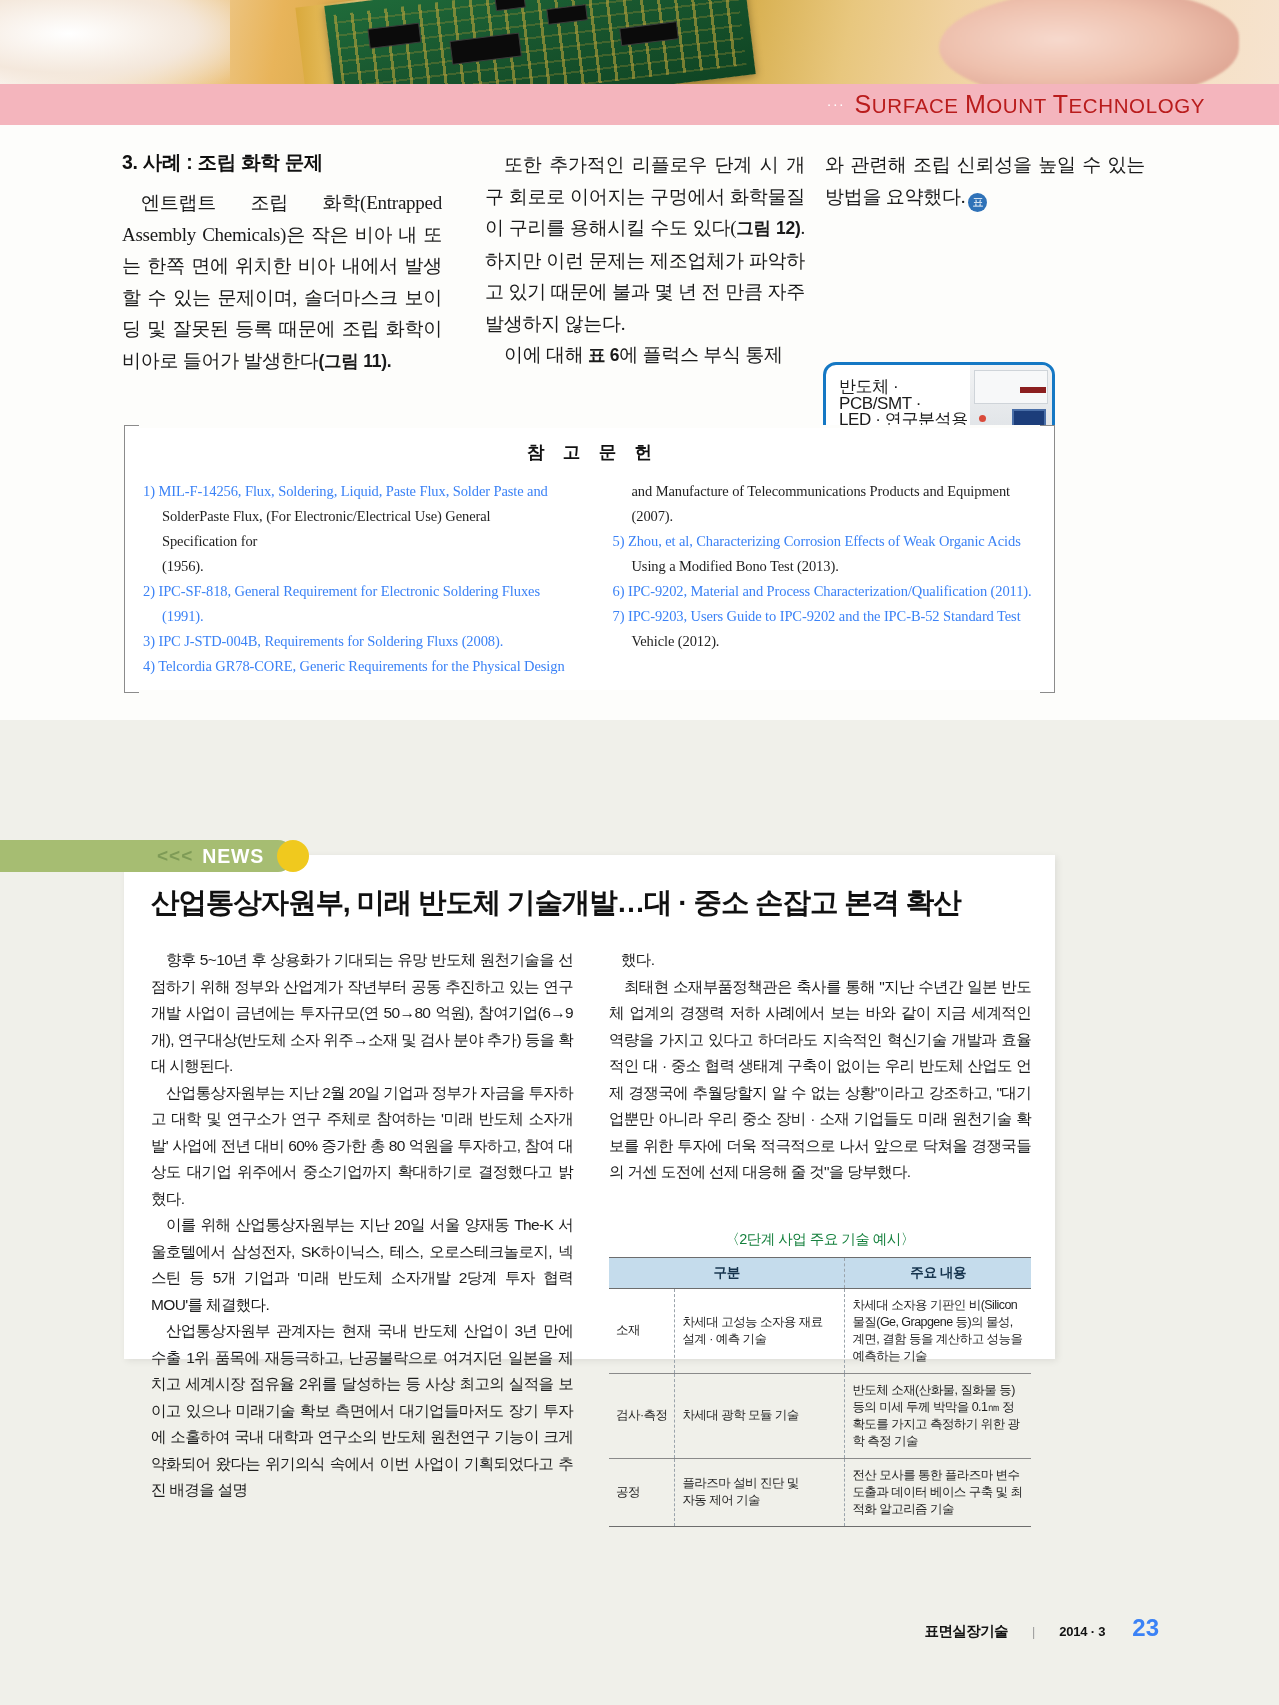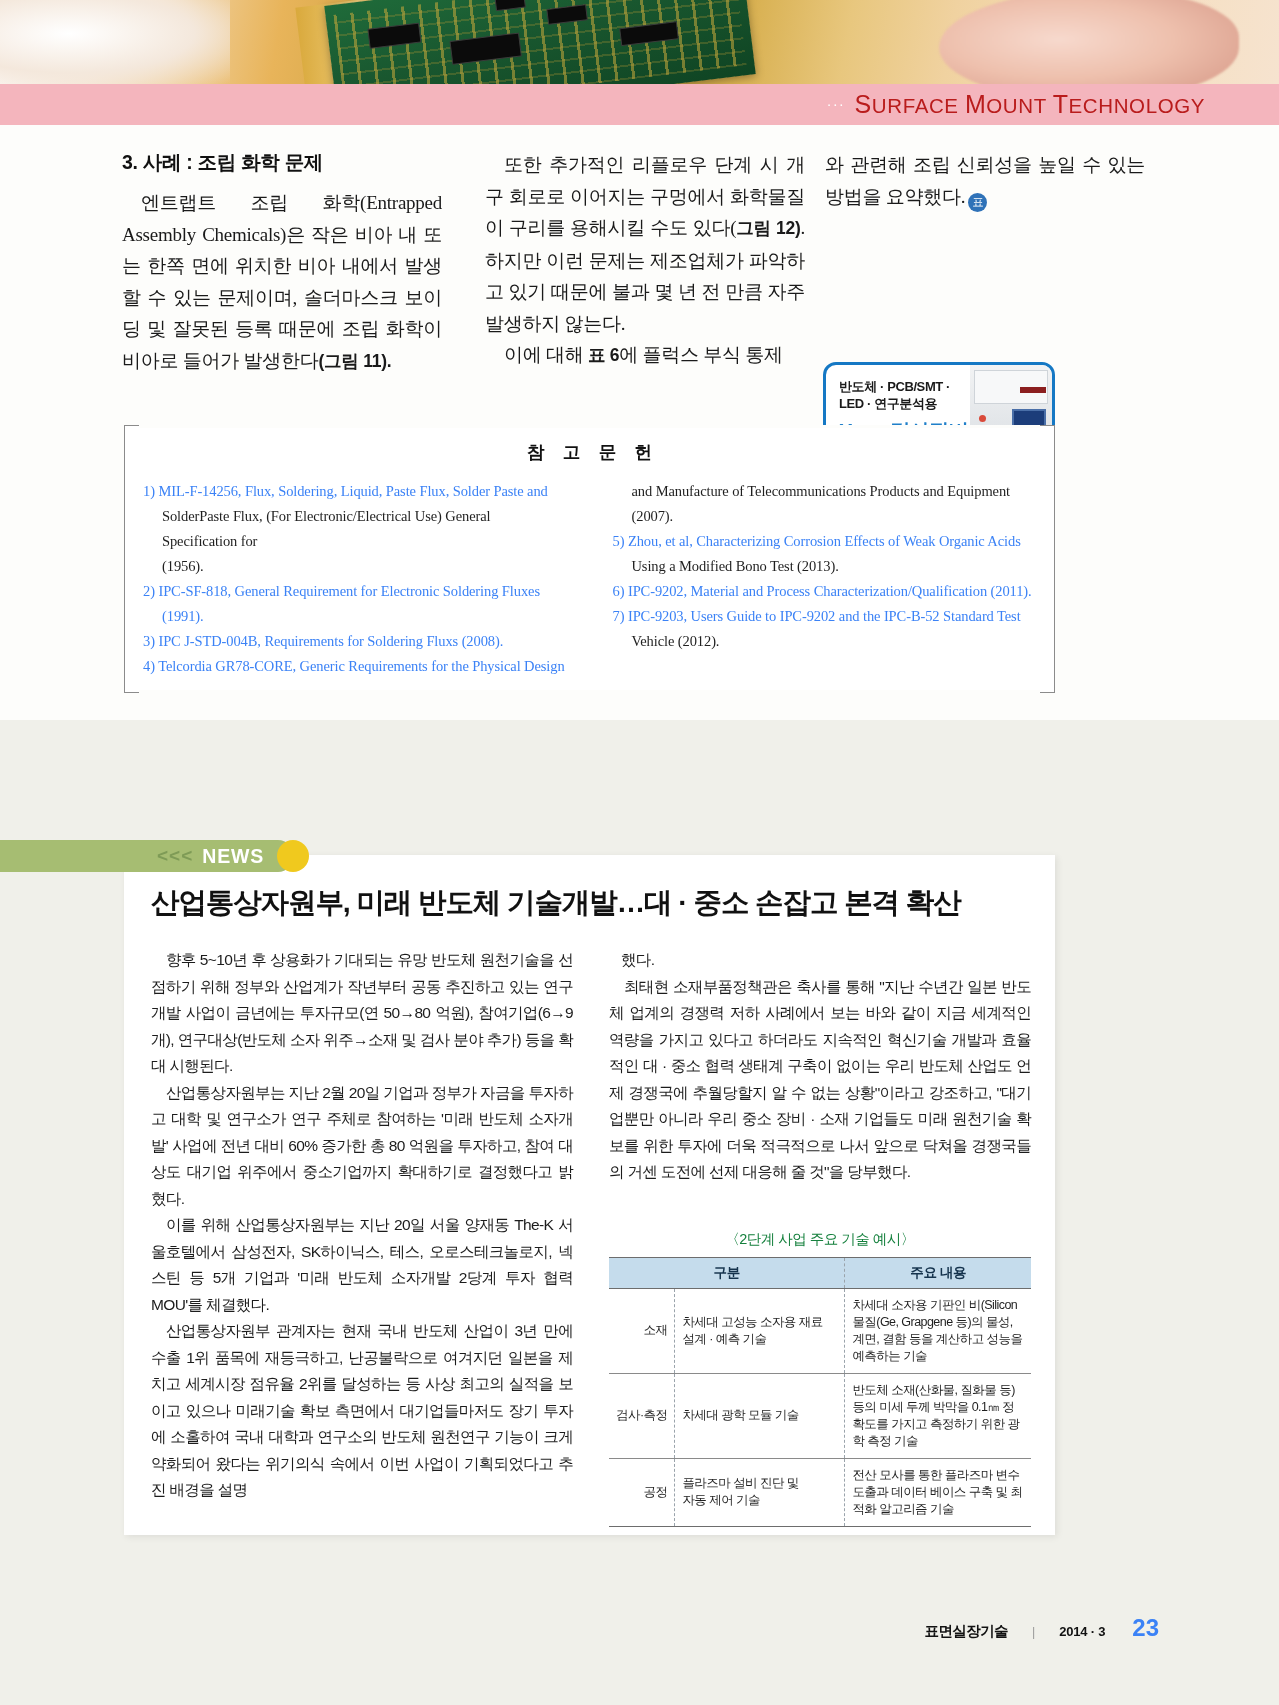--- a/index.html
+++ b/index.html
@@ -96,21 +96,21 @@
 
   
   .ad-wrap { position: absolute; left: 823px; top: 118px; width: 232px; }
   .ad-box {
     position: relative; width: 232px; height: 135px;
     border: 3px solid #1578c4; border-radius: 13px; background: #ffffff;
     overflow: hidden;
   }
   .ad-left { position: absolute; left: 13px; top: 14px; width: 135px; }
   .ad-small {
-    font-size: 13px; color: #1a1a1a; line-height: 16.5px; font-weight: bold;
+    font-size: 17px; color: #1a1a1a; line-height: 16.5px; font-weight: normal;
     letter-spacing: -.4px;
   }
   .ad-big {
     font-size: 20.5px; color: #1f7fc9; font-weight: bold; margin-top: 5px;
     letter-spacing: -1px; white-space: nowrap;
   }
   .ad-logo { display: flex; align-items: center; margin-top: 11px; }
   .ad-logo-mark {
     width: 20px; height: 17px; margin-right: 5px;
     background: linear-gradient(135deg, #2d5fa8 45%, #8fb4de 45%);
@@ -176,21 +176,21 @@
     z-index: 3;
   }
   .news-banner-circle {
     position: absolute; right: -15px; top: 0; width: 32px; height: 32px;
     background: #f0c91e; border-radius: 50%; z-index: -1;
   }
   .news-chev { color: #7e9b56; font-size: 19px; font-weight: bold; letter-spacing: 1px; margin-right: 9px; }
   .news-label { color: #ffffff; font-size: 19.5px; font-weight: bold; letter-spacing: .8px; margin-right: 30px; }
 
   .news-card {
-    position: absolute; left: 124px; top: 855px; width: 931px; height: 680px;
+    position: absolute; left: 124px; top: 855px; width: 931px; height: 504px;
     background: #ffffff;
     box-shadow: 2px 2px 7px rgba(0,0,0,.08);
   }
   .news-headline {
     position: absolute; left: 27px; top: 29px; width: 880px;
     font-size: 28.5px; font-weight: bold; color: #111; letter-spacing: -1.1px;
     white-space: nowrap;
   }
   .news-cols {
     position: absolute; left: 27px; top: 92px; width: 880px;
@@ -215,21 +215,21 @@
   table.tech th {
     background: #c5dcec; color: #15334d; font-size: 13.5px; font-weight: bold;
     padding: 6px 4px; letter-spacing: -.4px; text-align: center;
     border-bottom: 1.2px solid #6d6d6d;
   }
   table.tech th.div-l { border-left: 1px dashed #9aa3ab; }
   table.tech td {
     font-size: 12.5px; line-height: 17px; color: #1f1f1f;
     padding: 8px 7px; letter-spacing: -.55px; vertical-align: middle;
   }
-  table.tech td.cat { text-align: right; white-space: nowrap; }
+  table.tech td.cat { text-align: left; white-space: nowrap; }
   table.tech td.div-l { border-left: 1px dashed #9aa3ab; }
   table.tech tr.rowline td { border-top: 1.1px solid #8a8a8a; }
 
   
   .footer {
     position: absolute; right: 120px; bottom: 63px;
     display: flex; align-items: baseline; gap: 24px;
   }
   .ft-name { font-size: 14.5px; font-weight: bold; color: #111; letter-spacing: -.6px; }
   .ft-sep { font-size: 12.5px; color: #9a9a9a; }

